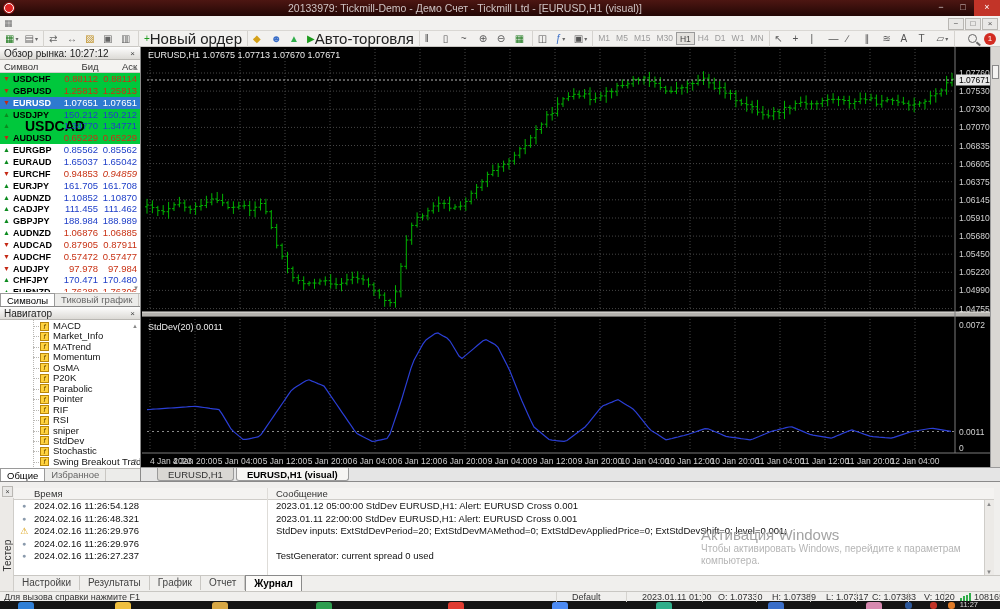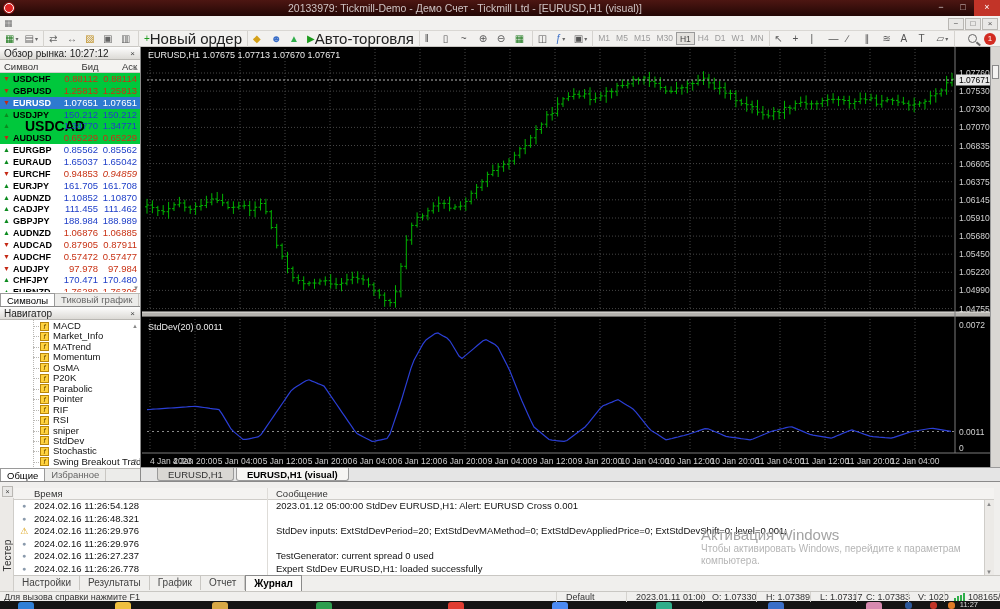--- a/index.html
+++ b/index.html
@@ -89,21 +89,21 @@
 #j-scroll{position:absolute;right:6px;top:18px;width:10px;height:76px;background:#eceae7;border-left:1px solid #cfcdc9;font-size:6px;color:#888;text-align:center}
 #t-tabs{position:absolute;left:14px;right:0;bottom:0;height:16px;background:#f0efed;border-top:1px solid #c9c7c3;font-size:10px;display:flex;align-items:flex-end}
 .ttab{padding:0 8px;line-height:14px;color:#444;border-right:1px solid #c9c7c3;margin-bottom:1px}
 .ttab.active{background:#fbfaf8;border:1px solid #8a8a8a;border-bottom:none;font-weight:bold;color:#000;line-height:15px;margin-bottom:0}
 #watermark{position:absolute;left:701px;top:44px;width:290px;color:#a9a9a9;pointer-events:none}
 #wm1{font-size:15px;line-height:17px;color:#a3a3a3}
 #wm2,#wm3{font-size:10px;line-height:12px;color:#b5b5b5}
 
 
 #statusbar{left:0;top:591px;width:1000px;height:10px;background:#f0efed;border-top:1px solid #c9c7c3;font-size:9px;color:#333;z-index:5}
-#statusbar .cell{position:absolute;top:0;line-height:10px;border-left:1px solid #d5d3cf;padding-left:9px;white-space:nowrap}
+#statusbar .cell{position:absolute;top:0;line-height:10px;border-left:1px solid #d5d3cf;padding-left:15px;white-space:nowrap}
 #sb-help{position:absolute;left:4px;top:0;line-height:10px}
 .sigbars{display:inline-block;width:12px;height:8px;position:relative;vertical-align:-1px;margin-right:2px}
 .sigbars i{position:absolute;bottom:0;width:2px;background:#2fae4a}
 
 
 #taskbar{left:0;top:601px;width:1000px;height:8px;background:#141414;overflow:hidden}
 .tkic{position:absolute;top:1px;width:16px;height:16px;border-radius:3px;font-size:9px;text-align:center}
 #tk-clock{position:absolute;right:22px;top:0;color:#ddd;font-size:7.5px;line-height:8px}
 
 .ax{fill:#d2d2d2;font-size:8.5px;font-family:"Liberation Sans",sans-serif}
@@ -604,39 +604,35 @@
     </div>
     <div id="j-rows">
         <div class="jr" style="top: 0px;">
           <span class="jic" style="color: rgb(138, 154, 172); font-size: 7px;">●</span>
           <span class="jt">2024.02.16 11:26:54.128</span>
           <span class="jm">2023.01.12 05:00:00  StdDev EURUSD,H1: Alert: EURUSD Cross 0.001</span>
         </div>
         <div class="jr" style="top: 12.6px;">
           <span class="jic" style="color: rgb(138, 154, 172); font-size: 7px;">●</span>
           <span class="jt">2024.02.16 11:26:48.321</span>
+          <span class="jm">2023.01.11 22:00:00  StdDev EURUSD,H1: Alert: EURUSD Cross 0.001</span>
         </div>
         <div class="jr" style="top: 25.2px;">
           <span class="jic" style="color: rgb(216, 154, 0); font-size: 9px;">⚠</span>
           <span class="jt">2024.02.16 11:26:29.976</span>
           <span class="jm">StdDev inputs: ExtStdDevPeriod=20; ExtStdDevMAMethod=0; ExtStdDevAppliedPrice=0; ExtStdDevShift=0; level=0.001;</span>
         </div>
         <div class="jr" style="top: 37.8px;">
           <span class="jic" style="color: rgb(138, 154, 172); font-size: 7px;">●</span>
           <span class="jt">2024.02.16 11:26:29.976</span>
         </div>
         <div class="jr" style="top: 50.4px;">
           <span class="jic" style="color: rgb(138, 154, 172); font-size: 7px;">●</span>
           <span class="jt">2024.02.16 11:26:27.237</span>
           <span class="jm">TestGenerator: current spread 0 used</span>
-        </div>
-        <div class="jr" style="top: 63px;">
-          <span class="jic" style="color: rgb(138, 154, 172); font-size: 7px;">●</span>
-          <span class="jt">2024.02.16 11:26:26.778</span>
-          <span class="jm">Expert StdDev EURUSD,H1: loaded successfully</span>
         </div>
         <div class="jr" style="top: 75.6px;">
           <span class="jic" style="color: rgb(138, 154, 172); font-size: 7px;">●</span>
           <span class="jt">2024.02.16 11:26:26.729</span>
           <span class="jm">Expert Candle3 EURUSD,H1: removed</span>
         </div>
       </div>
     <div id="j-div"></div>
     <div id="j-scroll">
       <div style="position:absolute;top:1px;left:1px">▲</div>

